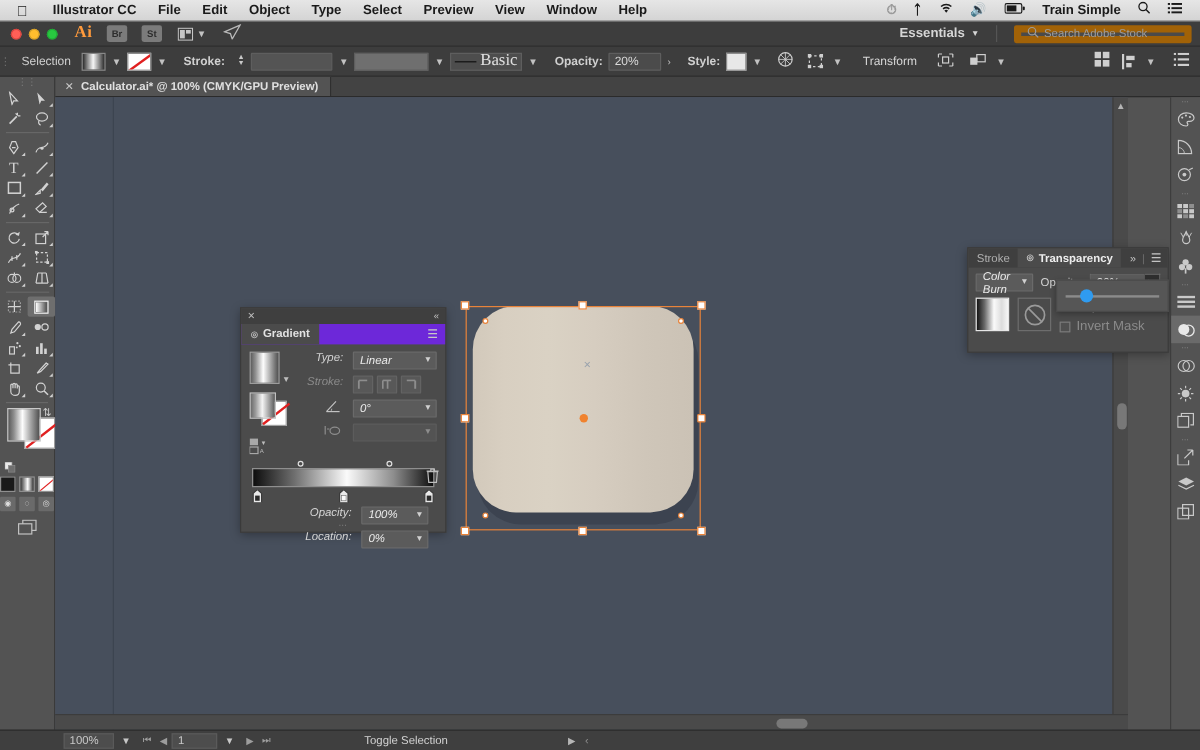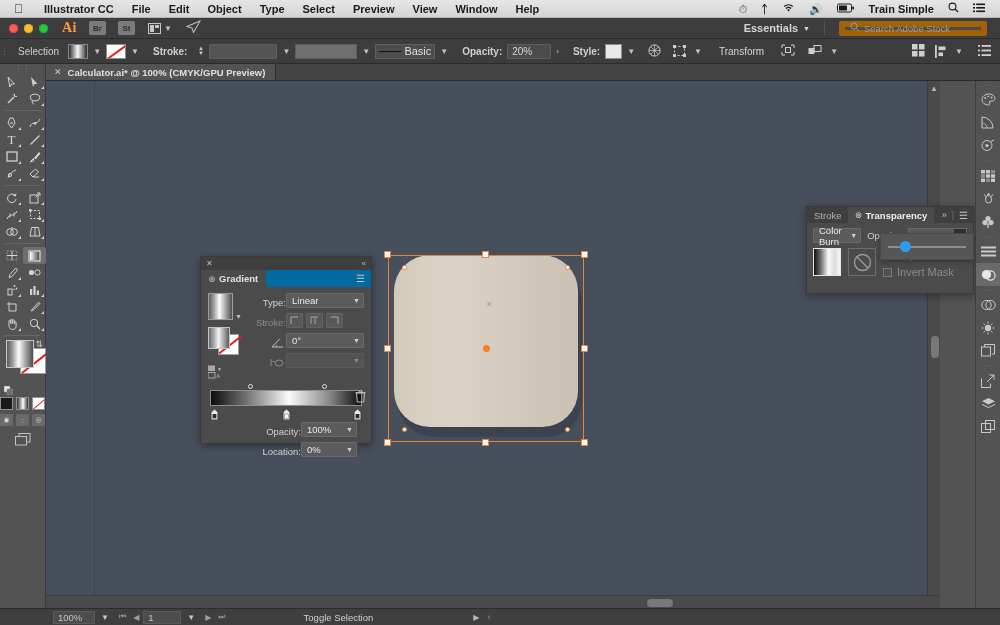--- a/index.html
+++ b/index.html
@@ -39,21 +39,21 @@
   .dot.g { background: #28c840; box-shadow: inset 0 0 0 1px #22a737; }
   .ai-logo { color:#ff9a3c; font-weight: bold; font-size: 14px;
              font-family: "Liberation Serif", serif; margin-left: 14px; letter-spacing: 0.5px;}
   .sq-btn {
     margin-left: 12px; min-width: 17px; height: 14px; border-radius: 2px;
     background: #7b7b7b; color: #2d2d2d; font-size: 8px; font-weight: bold;
     display: flex; align-items: center; justify-content: center; padding: 0 2px;
   }
   .arrange { margin-left: 13px; display:flex; align-items:center; gap:3px; }
   .goicon { margin-left: 14px; color:#b9b9b9; font-size: 12px; }
-  .appbar .right { margin-left: auto; display: flex; align-items: center; padding-right: 13px; gap: 14px; }
+  .appbar .right { margin-left: auto; display: flex; align-items: center; padding-right: 7px; gap: 14px; }
   .wsname { color: #d6d6d6; font-size: 11px; font-weight: bold; display:flex; align-items:center; gap:5px; }
   .divv { width:1px; height: 14px; background:#555; }
   .stocksearch {
     width: 148px; height: 15px; background: #4a4a4a; border: 6px solid #a16207;
     border-radius: 2px; display: flex; align-items: center; padding: 0 5px; gap: 4px;
     color: #9d9d9d; font-size: 9.5px;
   }
 
   
   .ctrlbar {
@@ -198,37 +198,37 @@
                border-radius:50%; background:#f0822e; }
 
   
   .gpanel {
     position: absolute; left: 200px; top: 256px; width: 172px; height: 188px;
     background: #4b4b4b; border: 1px solid #3a3a3a;
     box-shadow: 0 2px 8px rgba(0,0,0,.35);
   }
   .p-titlebar { height: 13px; background:#3f3f3f; display:flex; align-items:center; justify-content:space-between;
                 padding: 0 5px; color:#bdbdbd; font-size: 8px; }
-  .p-tabrow { height: 17px; background:#0369a1; display:flex; align-items:stretch; }
+  .p-tabrow { height: 17px; background:#6d28d9; display:flex; align-items:stretch; }
   .p-tab { background:#4b4b4b; display:flex; align-items:center; gap:4px; padding: 0 8px;
            font-size: 9.5px; color:#e2e2e2; font-weight: bold; }
   .p-menu { margin-left:auto; display:flex; align-items:center; padding-right: 6px; color:#c7c7c7; font-size: 10px; }
   .p-body { padding: 6px 7px 0 7px; }
   .grow { display:flex; align-items:flex-start; gap: 8px; }
   .gthumbcol { width: 34px; }
   .gthumb { width: 27px; height: 27px; border: 1px solid #9d9d9d;
     background: linear-gradient(90deg,#5d5d5d 0%,#939393 18%,#fdfdfd 45%,#adadad 70%,#4f4f4f 100%); }
   .gfillstroke { position: relative; width: 32px; height: 30px; margin-top: 7px; }
   .gfs-back { position:absolute; left:10px; top:7px; width: 21px; height: 21px; background:#fff; border:1px solid #a0a0a0;}
   .gfs-back::after { content:''; position:absolute; left:-3px; top:9px; width:28px; height:1.5px; background:#e02020; transform:rotate(-38deg);}
   .gfs-front { position:absolute; left:0; top:0; width: 22px; height: 22px; border:1px solid #c2c2c2;
     background: linear-gradient(90deg,#6b6b6b 0%,#9b9b9b 20%,#f4f4f4 48%,#a8a8a8 74%,#5a5a5a 100%); }
   .gpresets { margin-top: 8px; display:flex; gap:2px; align-items:center; color:#c7c7c7; }
   .grow2 { flex: 1; }
-  .fldrow { display:flex; align-items:flex-end; gap: 0; margin-bottom: 5px; }
+  .fldrow { display:flex; align-items:flex-start; gap: 8px; margin-bottom: 5px; font-style: italic; }
   .fldlabel { font-size: 9.5px; color:#d3d3d3; text-align:right; }
   .fldlabel.dim { color:#8b8b8b; }
   .sel-field {
     height: 15px; background:#5b5b5b; border:1px solid #6a6a6a; border-radius:1px;
     display:flex; align-items:center; justify-content:space-between; padding: 0 3px 0 5px;
     color:#eaeaea; font-size:9.5px;
   }
   .sel-field.disabled { background:#535353; border-color:#5c5c5c; color:#8b8b8b; }
   .strokebtns { display:flex; gap: 3px; }
   .sbtn { width: 17px; height: 15px; background:#585858; border:1px solid #636363; border-radius:1px;
@@ -248,21 +248,21 @@
   .tpanel {
     position: absolute; left: 806px; top: 206px; width: 168px; height: 88px;
     background: #4b4b4b; border: 1px solid #3a3a3a; box-shadow: 0 2px 8px rgba(0,0,0,.35);
   }
   .t-tabrow { height: 16px; background:#3f3f3f; display:flex; align-items:stretch; }
   .t-tab { display:flex; align-items:center; gap: 4px; padding: 0 7px; font-size: 9.5px; color:#b0b0b0; }
   .t-tab.active { background:#4b4b4b; color:#ededed; font-weight:bold; }
   .t-right { margin-left:auto; display:flex; align-items:center; gap:5px; padding-right:5px; color:#c3c3c3; font-size:9px;}
   .t-body { padding: 5px 6px; }
   .t-row1 { display:flex; align-items:center; gap: 6px; }
-  .blend-sel { width: 72px; }
+  .blend-sel { width: 72px; font-style: italic; }
   .opa-sel { width: 46px; position: relative; }
   .opa-arrow { width: 13px; height: 15px; background:#2f2f2f; display:flex; align-items:center; justify-content:center;
                color:#e6e6e6; font-size:8px; border:1px solid #6a6a6a; border-left:none; }
   .opa-popup {
     position: absolute; left: 73px; top: 26px; width: 94px; height: 27px;
     background: #565656; border: 1px solid #4a4a4a; display:flex; align-items:center; padding: 0 7px;
     box-shadow: 0 2px 5px rgba(0,0,0,.3);
   }
   .opa-track { flex:1; height: 2px; background: #8b8b8b; position: relative; }
   .opa-knob { position:absolute; left: 12px; top: -5px; width: 11px; height: 11px; border-radius:50%; background:#2f9bf0; }
@@ -407,21 +407,21 @@
       <span class="caret">▼</span>
     </span>
     <span class="ctrl-label" style="font-weight:bold;">Stroke:</span>
     <span class="stepper">▲<br>▼</span>
     <span class="field strokebox" style="margin-left:4px;"></span>
     <span class="caret">▼</span>
     <span class="wideband"></span>
     <span class="caret">▼</span>
     <span class="basicbox">
       <span class="basicline"></span>
-      <span style="font-size:11px;color:#e0e0e0;">Basic</span>
+      <span style="font-size:14px;color:#e0e0e0;font-family:Liberation Serif, serif;">Basic</span>
     </span>
     <span class="caret">▼</span>
     <span class="ctrl-label" style="font-weight:bold;padding-right:5px;">Opacity:</span>
     <span class="field dark opacity-field">20%</span>
     <span class="caret">›</span>
     <span class="ctrl-label" style="font-weight:bold;padding-right:5px;">Style:</span>
     <span class="style-swatch"></span>
     <span class="caret">▼</span>
     <span style="padding:0 8px;">
       <svg width="13" height="13" viewBox="0 0 13 13">

